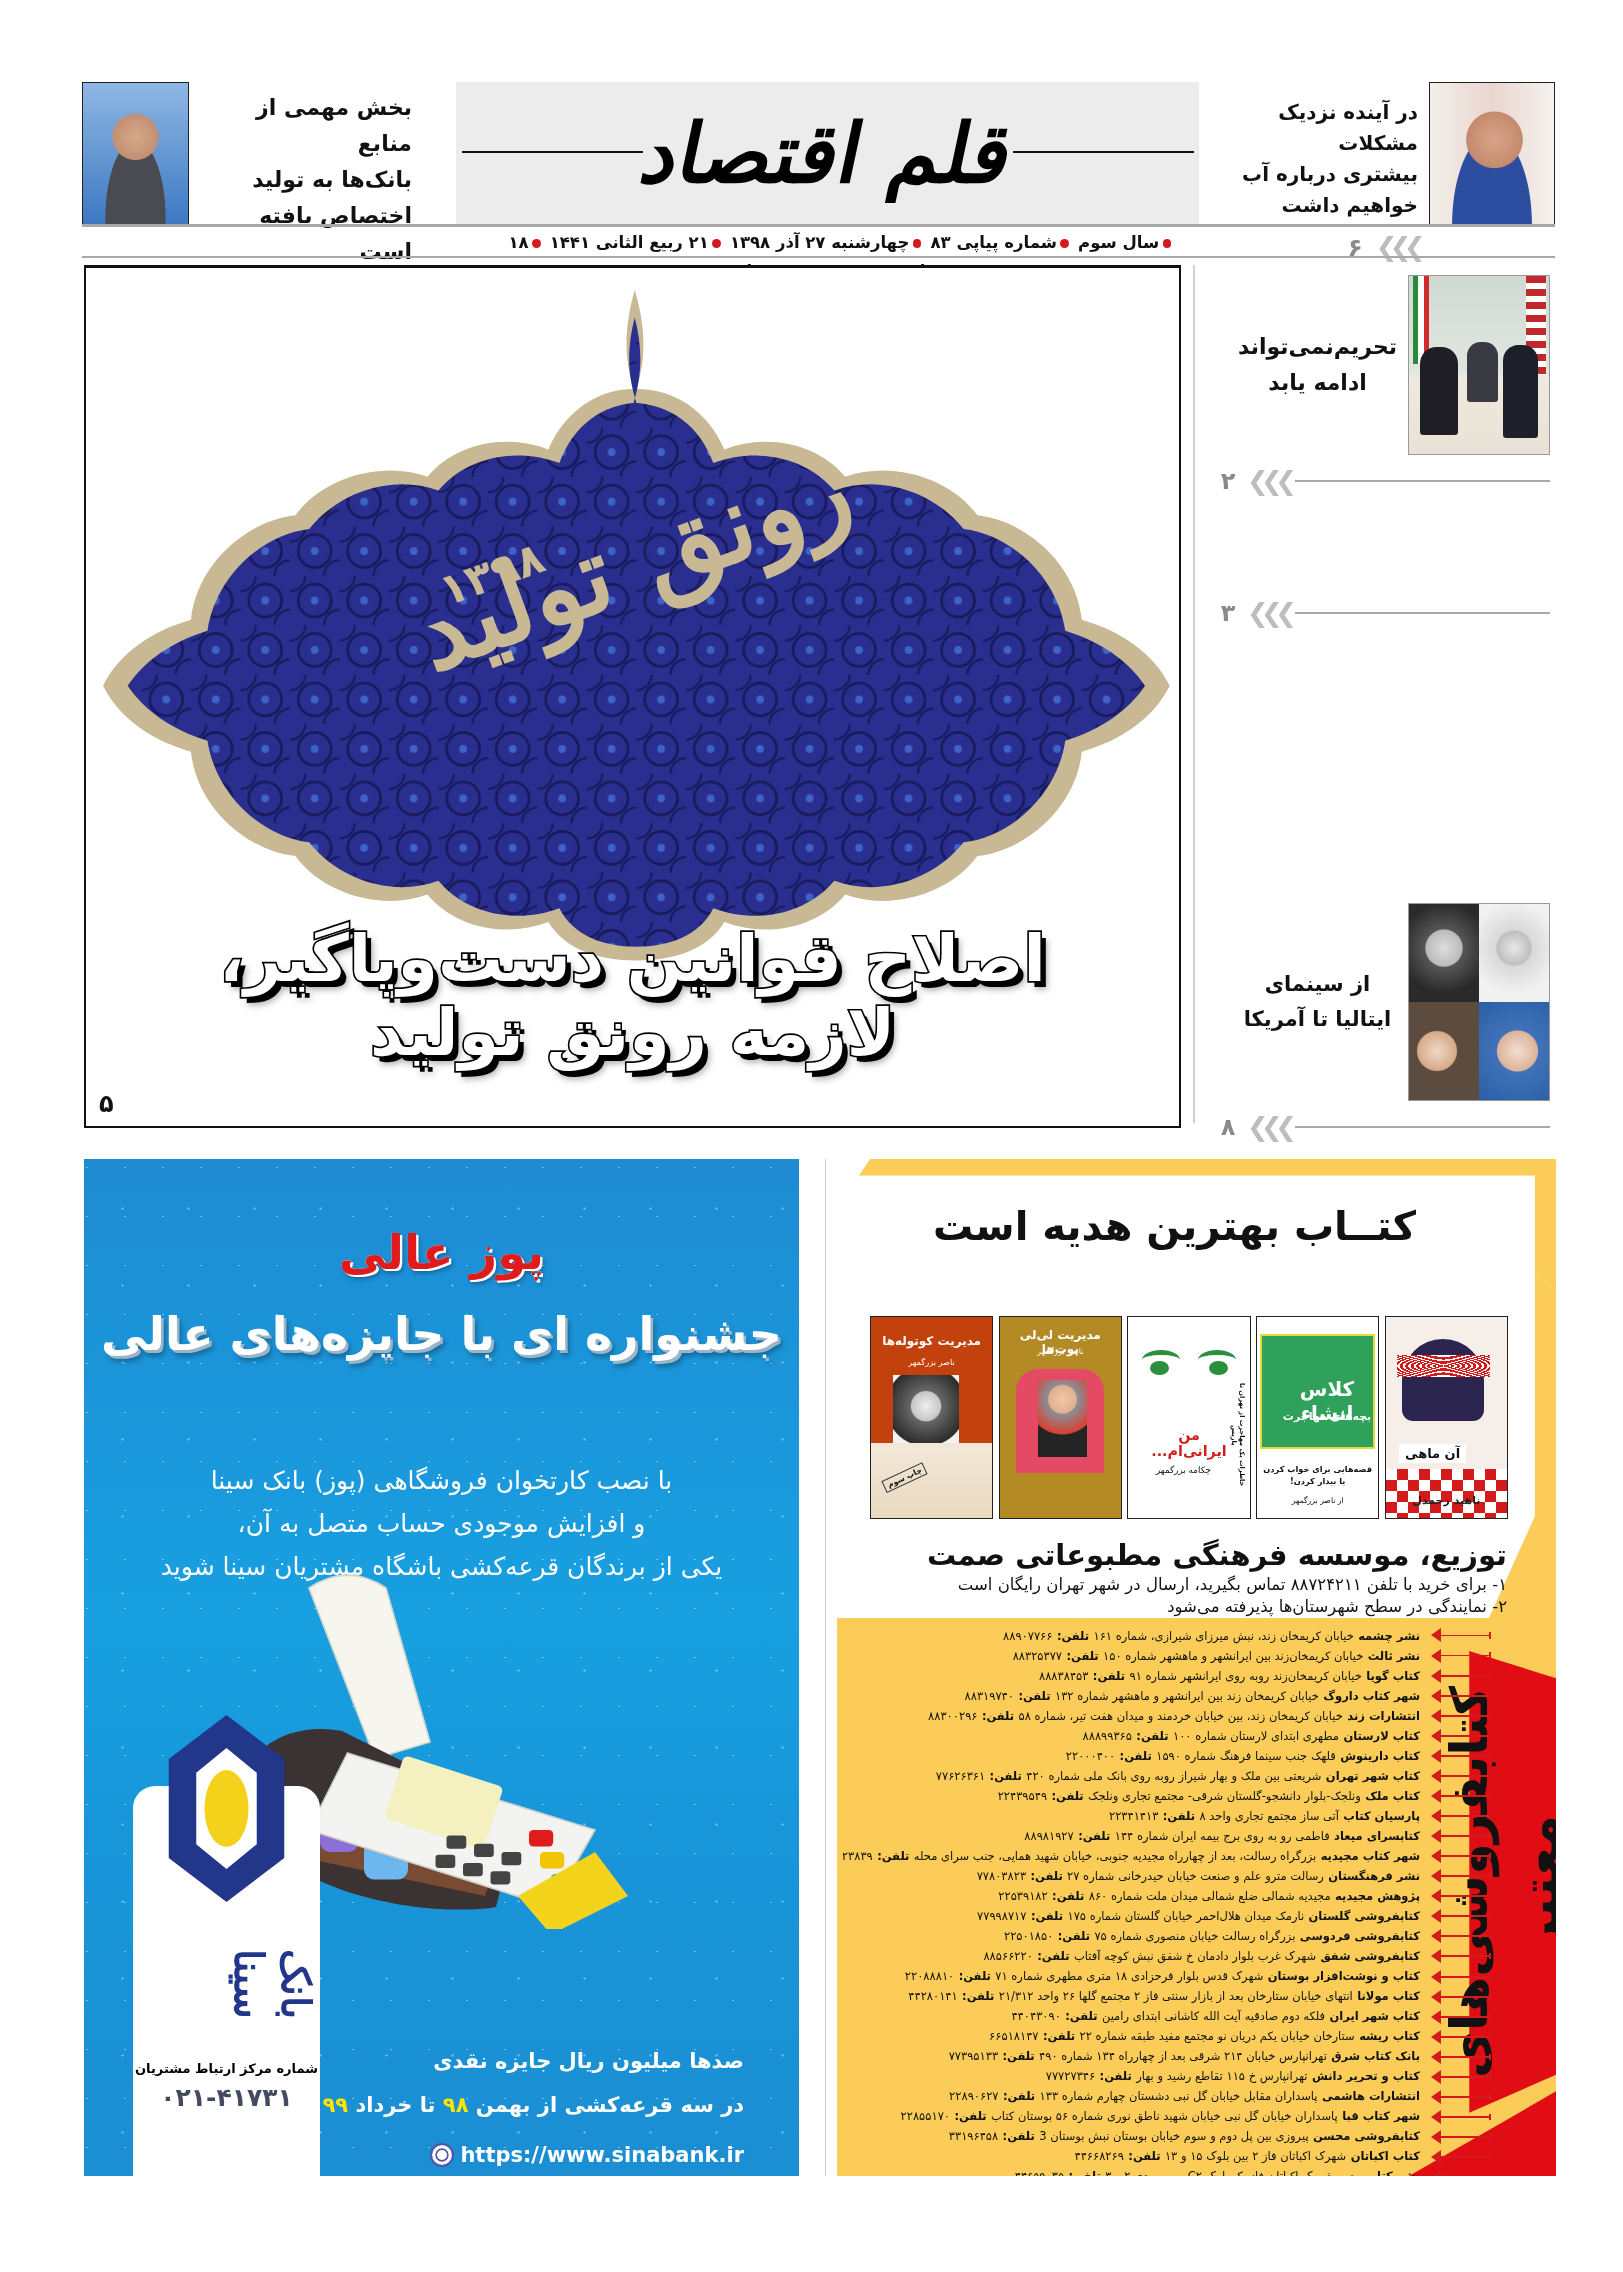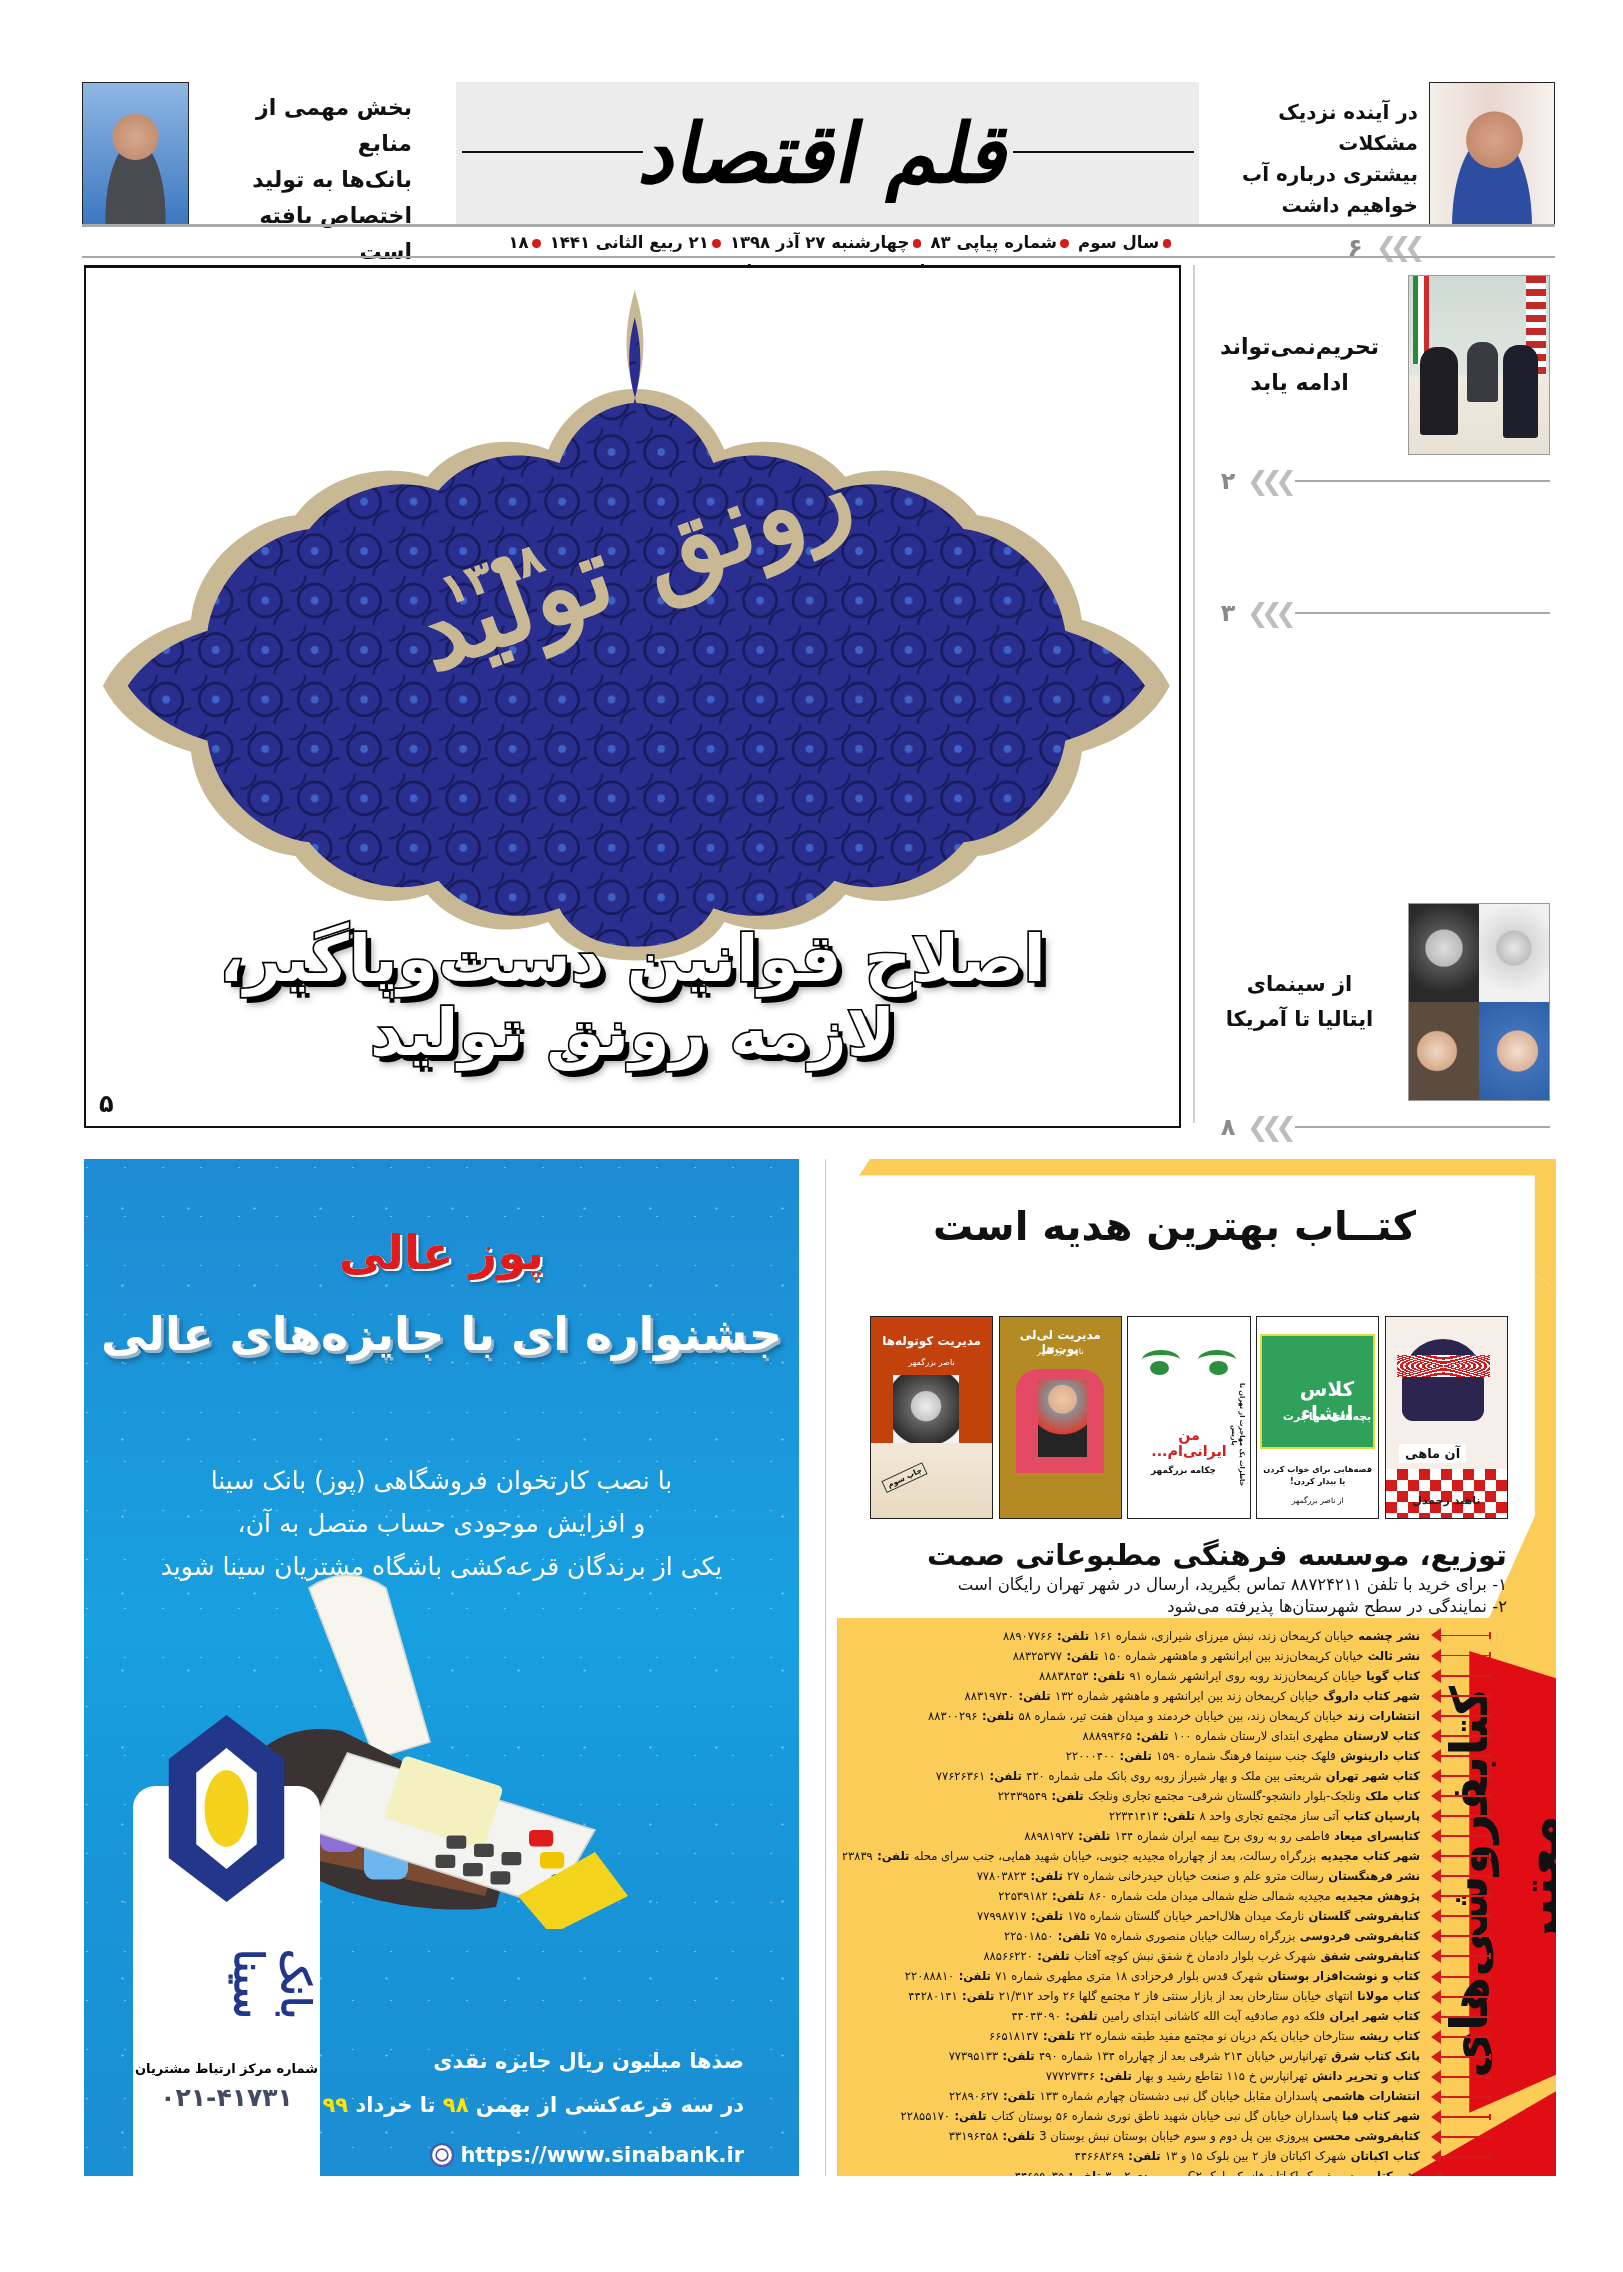--- a/index.html
+++ b/index.html
@@ -23,21 +23,21 @@
 .dateline{left:484px;top:228px;width:715px;height:29px;font-weight:bold;font-size:16.5px;line-height:29px;text-align:center}
 .dot{display:inline-block;width:8.8px;height:8.8px;border-radius:50%;background:#d41b1b;margin:0 3.3px;vertical-align:middle}
 
 .mainbox{left:84px;top:265px;width:1097px;height:863px;border:2.2px solid #111;border-top-width:3.3px;background:#fff;overflow:hidden}
 .medallion{position:absolute;left:5.5px;top:11px;width:1086px;height:687px}
 .bigtitle{position:absolute;left:0;right:0;text-align:center;font-weight:bold;color:#fff;font-size:65px;line-height:74px;-webkit-text-stroke:3.3px #000;paint-order:stroke fill;text-shadow:5.5px 5.5px 0 #000,6.6px 7.7px 7.7px rgba(0,0,0,.35)}
 .pgnum5{position:absolute;left:13px;bottom:7.7px;font-weight:bold;font-size:24px}
 
 .sidediv{left:1193px;top:265px;width:1.6px;height:858px;background:#d0d0d0}
 .side-item{position:absolute;left:1209px;width:341px}
-.side-row{display:flex;justify-content:space-between;align-items:center}
+.side-row{display:flex;justify-content:flex-end;align-items:center}
 .side-hl{font-weight:bold;font-size:21px;line-height:31px;text-align:center;width:181px}
 .side-photo{width:142px;border:1.6px solid #999;overflow:hidden}
 .side-foot{display:flex;align-items:center;margin-top:11px}
 .side-foot .num{color:#8a8a8a;font-weight:bold;font-size:24px;width:38px;text-align:center}
 .side-foot .chev{margin-right:5.5px}
 .side-foot .ln{flex:1;height:1.6px;background:#a8a8a8}
 
 .bank{left:84px;top:1159px;width:715px;height:1017px;background:linear-gradient(180deg,#1e8bd3 0%,#18a0e0 45%,#1795d8 70%,#1c8ed3 100%);overflow:hidden}
 .bank .stars{position:absolute;inset:0;background-image:radial-gradient(#fff 0.8px,transparent 1.1px),radial-gradient(rgba(255,255,255,.8) 0.5px,transparent 0.8px);background-size:66px 77px,38px 49px;background-position:5.5px 11px,22px 33px;opacity:.5}
 .poz{position:absolute;left:0;right:0;top:66px;text-align:center;color:#e01b1b;font-weight:bold;font-size:47px;text-shadow:0 0 0 #fff,2.2px 2.2px 0 #fff,3.3px 4.4px 4.4px rgba(0,0,0,.3)}
@@ -273,21 +273,21 @@
       <div style="position:absolute;left:22px;right:3.3px;top:93px;color:#fff;font-size:11px">بچه‌های مهاجرت</div>
       <div style="position:absolute;left:5.5px;right:5.5px;top:146px;font-size:8.2px;line-height:12px">قصه‌هایی برای خواب کردن یا بیدار کردن!</div>
       <div style="position:absolute;left:5.5px;right:5.5px;top:179px;font-size:7.7px;font-weight:normal">از ناصر بزرگمهر</div>
     </div>
     <div class="cover" style="background:#fff">
       <div style="position:absolute;left:13.7px;top:33px;width:38px;height:20px;border-top:5.5px solid #2b8f3d;border-radius:50%"></div>
       <div style="position:absolute;right:13.7px;top:33px;width:38px;height:20px;border-top:5.5px solid #2b8f3d;border-radius:50%"></div>
       <div style="position:absolute;left:22px;top:44px;width:18.7px;height:14.3px;border-radius:50%;background:#2b8f3d"></div>
       <div style="position:absolute;right:22px;top:44px;width:18.7px;height:14.3px;border-radius:50%;background:#2b8f3d"></div>
       <div style="position:absolute;left:11px;right:11px;top:110px;color:#d41b1b;font-size:14.3px">من ایرانی‌ام...</div>
-      <div style="position:absolute;left:5.5px;right:16.5px;top:148px;font-size:8.8px;font-weight:bold">چکامه بزرگمهر</div>
+      <div style="position:absolute;left:5.5px;right:16.5px;top:148px;font-size:8.8px;font-weight:normal">چکامه بزرگمهر</div>
       <div style="position:absolute;right:3.3px;top:55px;writing-mode:vertical-rl;font-size:6.6px;height:126px">خاطرات یک مهاجرت از تهران تا پاریس</div>
     </div>
     <div class="cover" style="background:#b48a25">
       <div style="position:absolute;left:5.5px;right:5.5px;top:11px;color:#fff;font-size:12px">مدیریت لی‌لی پوت‌ها</div>
       <div style="position:absolute;left:5.5px;right:5.5px;top:29px;color:#fff;font-size:8.2px;font-weight:normal">ناصر بزرگمهر</div>
       <div style="position:absolute;left:16.5px;right:16.5px;top:52px;height:104px;background:#e44a63;border-radius:22px 22px 0 0"></div>
       <div style="position:absolute;left:38px;top:63px;width:49px;height:77px;background:radial-gradient(circle at 50% 25%,#f0c7a7 0,#e0b08f 22%,#8a8e96 24%,#d74132 55%,#242424 57%)"></div>
     </div>
     <div class="cover" style="background:#c2410c">
       <div style="position:absolute;left:5.5px;right:5.5px;top:16.5px;color:#fff;font-size:12px">مدیریت کوتوله‌ها</div>

